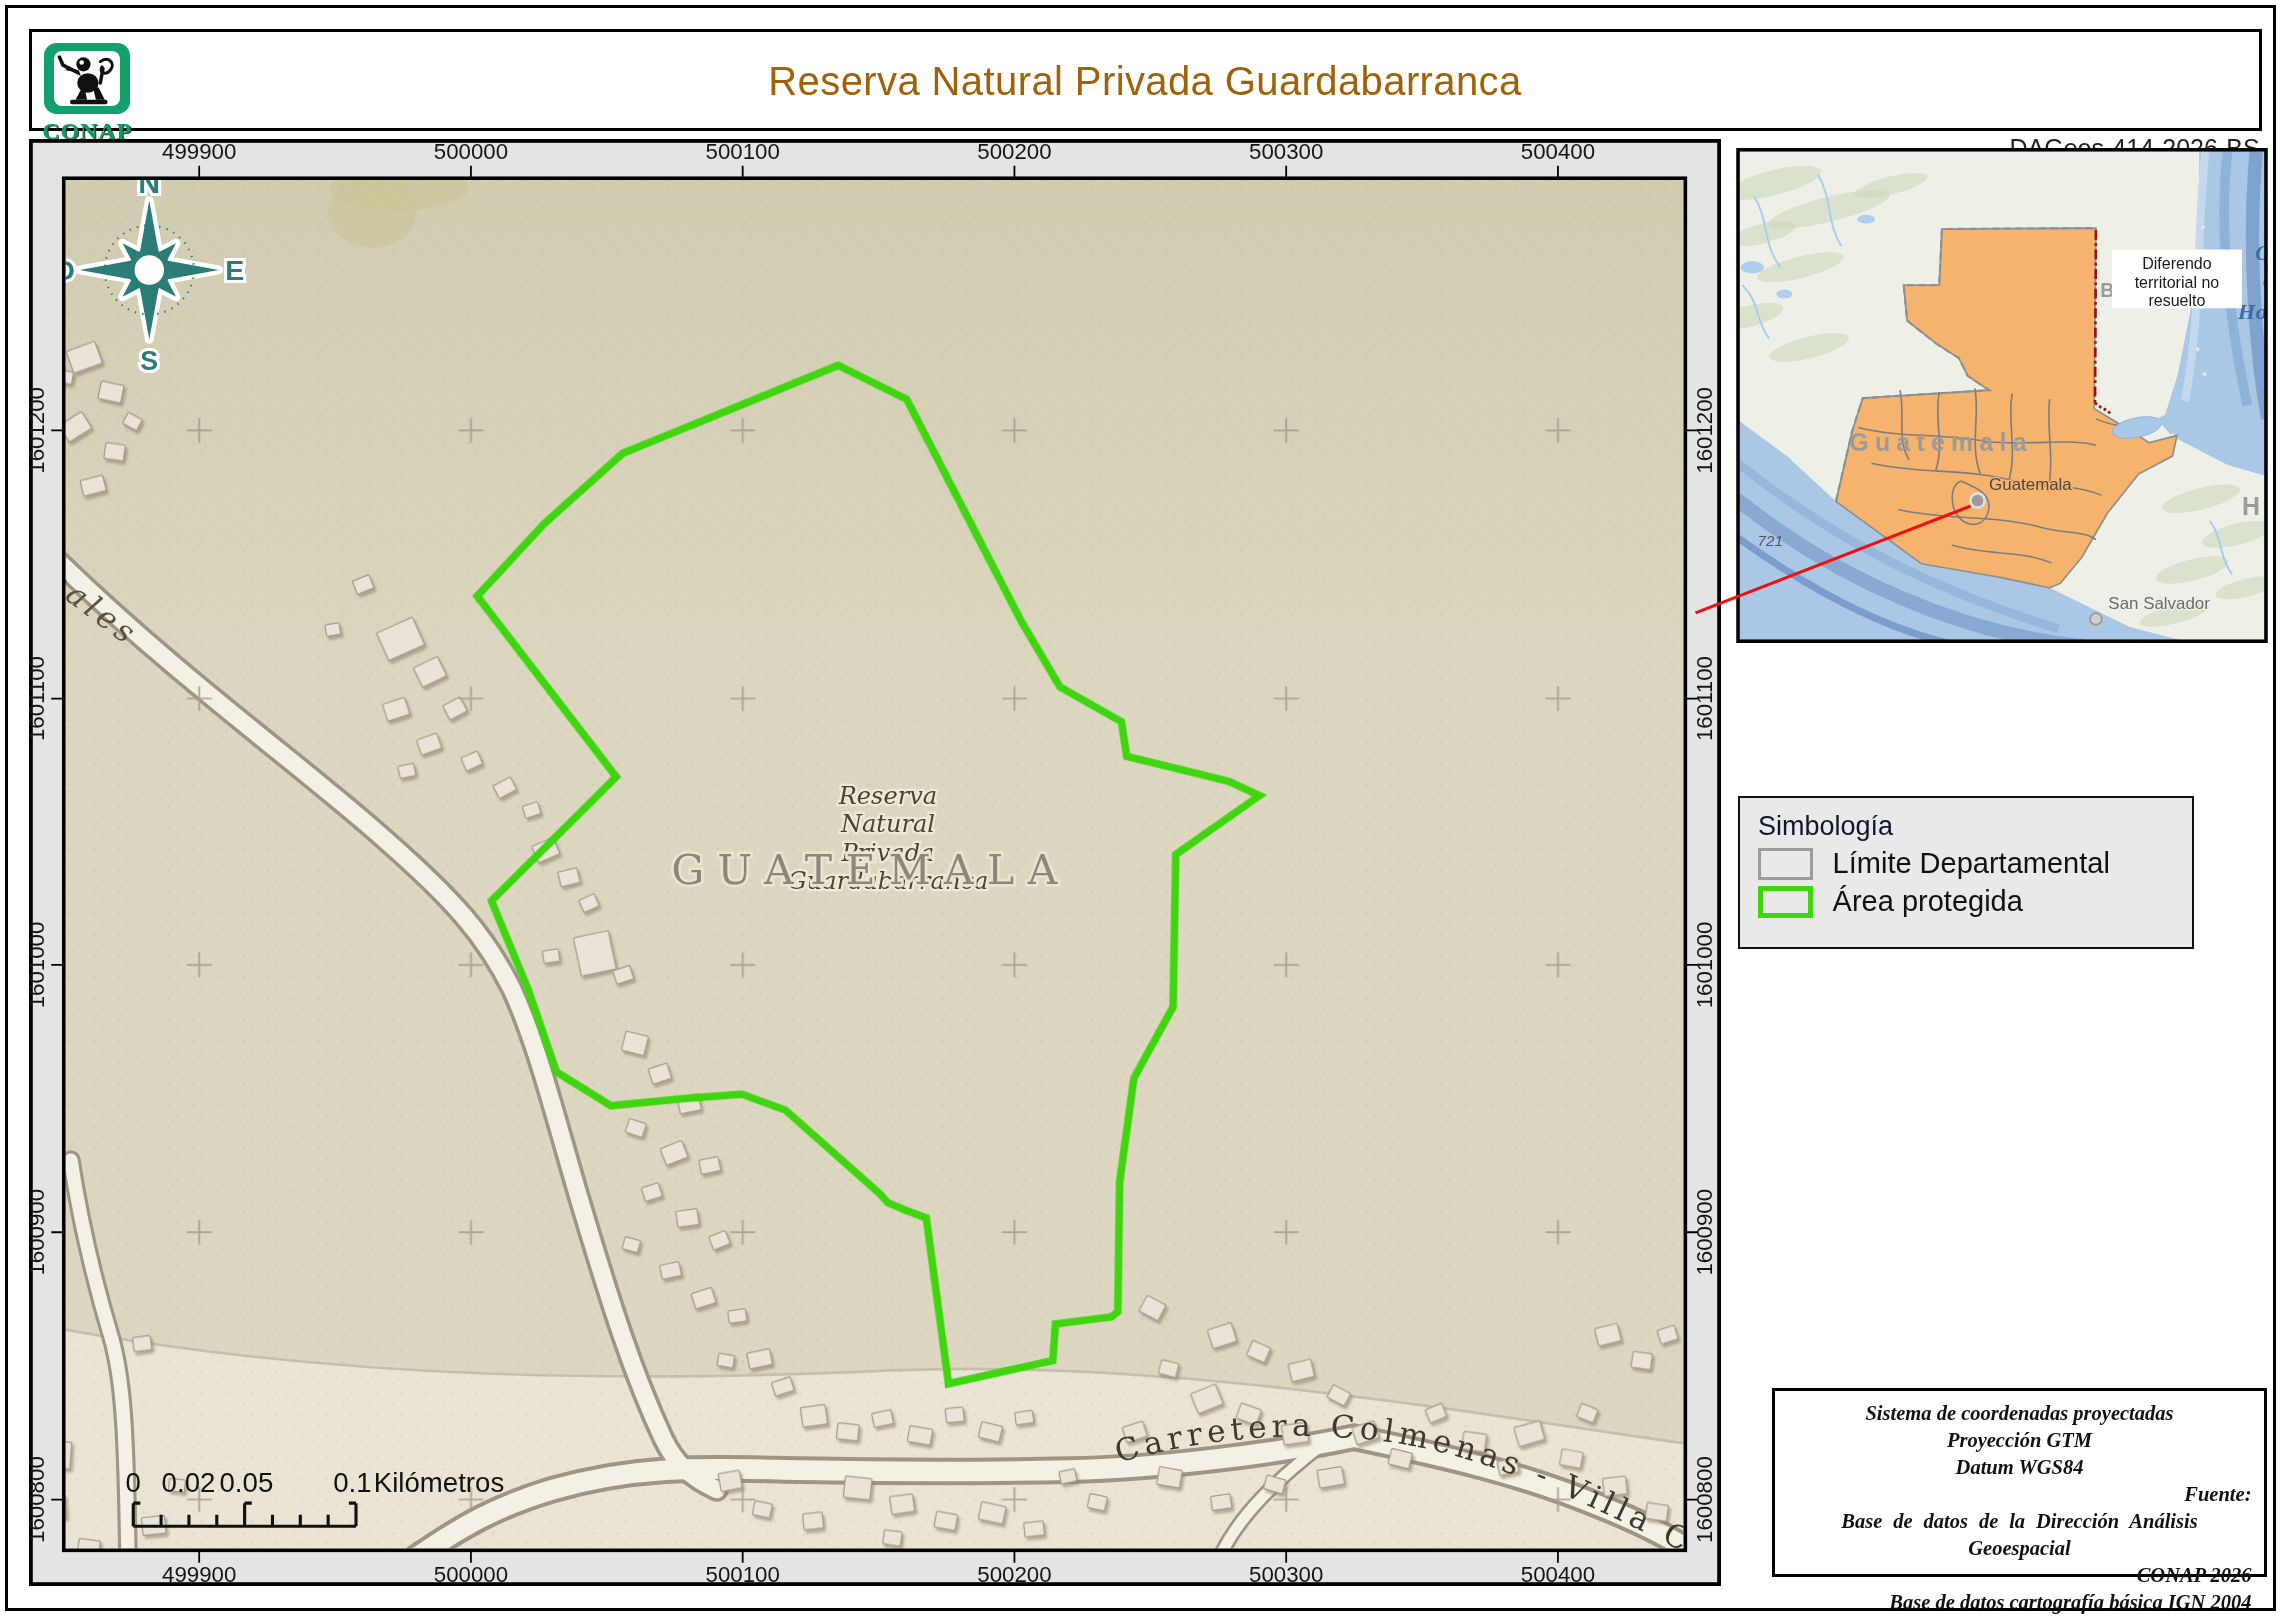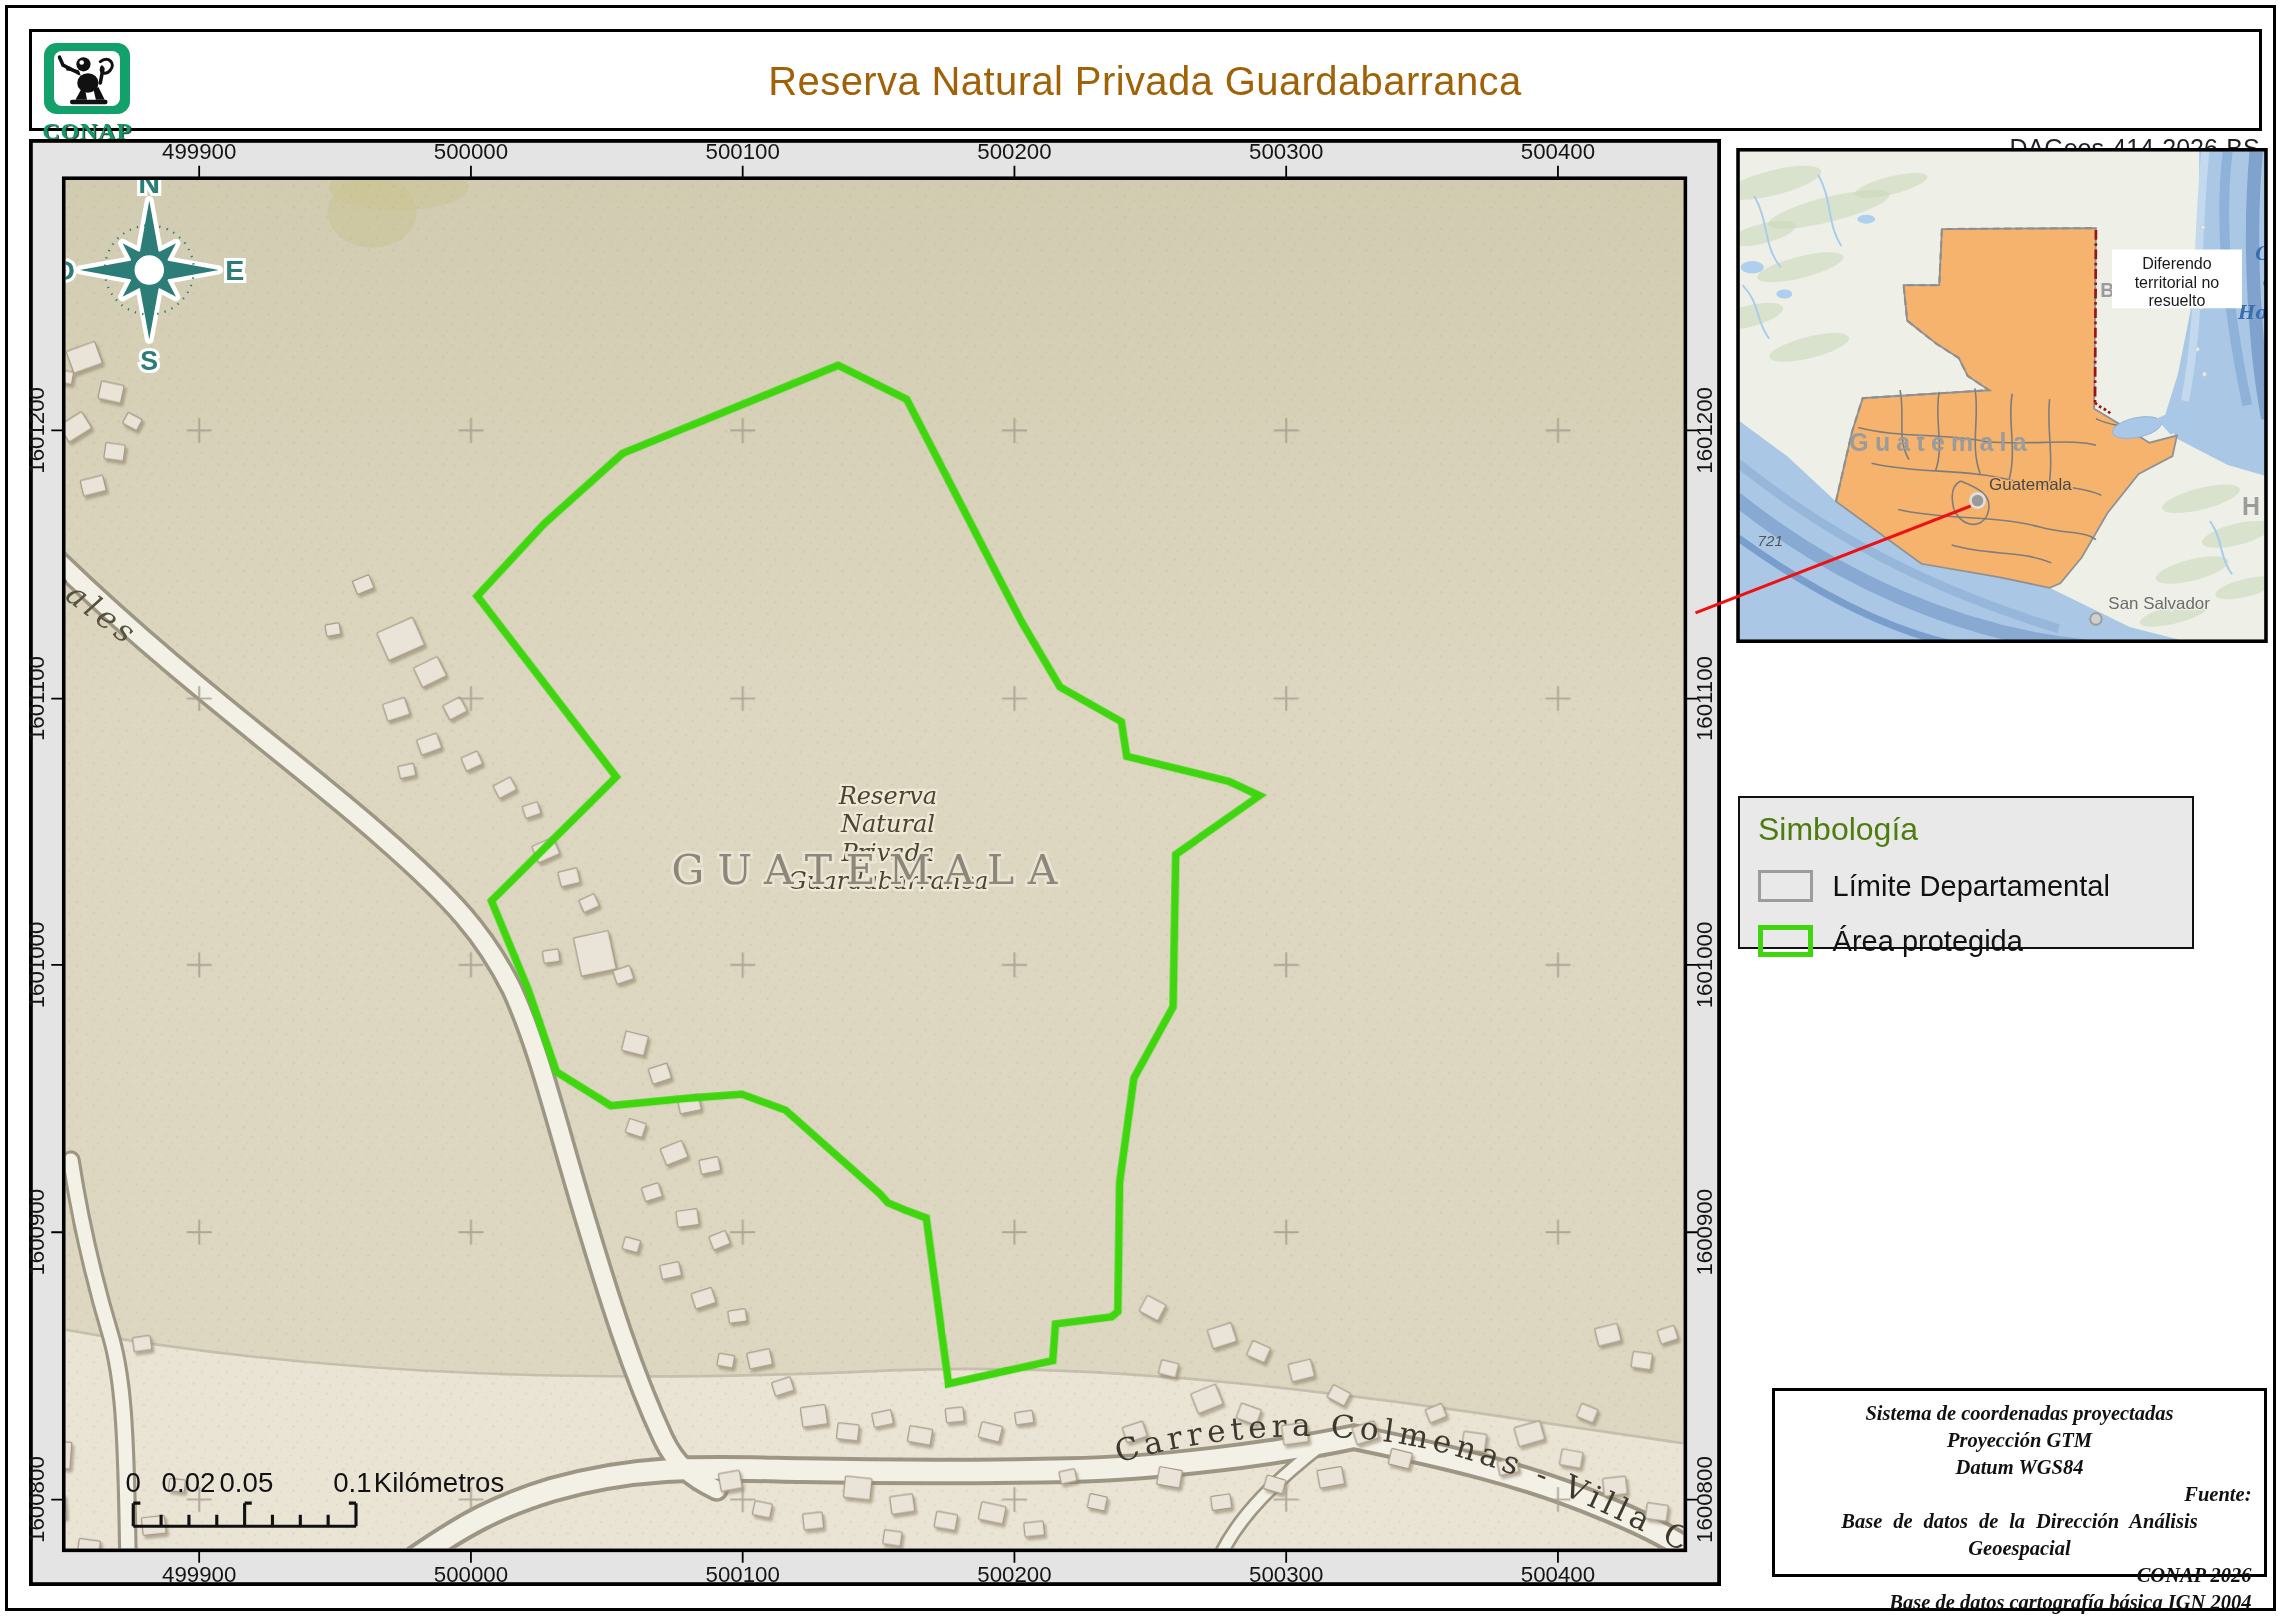--- a/index.html
+++ b/index.html
@@ -11,22 +11,22 @@
   #logo{position:absolute;left:10.7px;top:9px;width:89px;height:100px;}
   #logo-square{position:absolute;left:1.8px;top:1.8px;width:86px;height:71px;background:#12a06b;border-radius:12.5px;}
   #logo-inner{position:absolute;left:9.8px;top:8px;width:66px;height:55px;background:#fff;border-radius:8px;overflow:hidden;}
   #logo-text{position:absolute;left:0;top:77px;width:89px;text-align:center;
              font-family:"Liberation Serif",serif;font-weight:bold;font-size:24px;color:#0f9a66;
              text-shadow:1.3px 1.3px 0 rgba(35,35,35,.85);letter-spacing:0.9px;}
   #map-title{position:absolute;left:0;right:0;top:27px;text-align:center;font-size:40px;color:#a16207;letter-spacing:0.4px;}
   #doc-code{position:absolute;right:21.4px;top:134px;font-size:25px;color:#222;}
   
   #legend{position:absolute;left:1738px;top:796px;width:456px;height:153px;background:#e9e9e9;border:2.7px solid #111;box-sizing:border-box;padding:12.5px 18px;}
-  #legend .legend-title{font-size:32px;color:#4d7c0f;}
-  .legend-row{display:flex;align-items:flex-start;margin-top:22px;}
+  #legend .legend-title{font-size:27px;color:#0f172a;}
+  .legend-row{display:flex;align-items:flex-end;margin-top:5px;}
   .legend-swatch{width:55px;height:32px;box-sizing:border-box;margin-right:19.6px;background:transparent;}
   .swatch-gray{border:3.6px solid #9c9c9c;}
   .swatch-green{border:5.3px solid #3fd60f;}
   .legend-label{font-size:29px;color:#111;}
   
   #credits{position:absolute;left:1760px;top:1388px;width:495px;height:189px;border:3.6px solid #000;background:#fff;box-sizing:border-box;
            font-family:"Liberation Serif",serif;font-style:italic;font-weight:bold;font-size:20.5px;color:#111;
            padding:9px 12.5px;line-height:1.32;margin-left:12px;}
   .credit-center{text-align:center;}
   .credit-left{text-align:right;}

